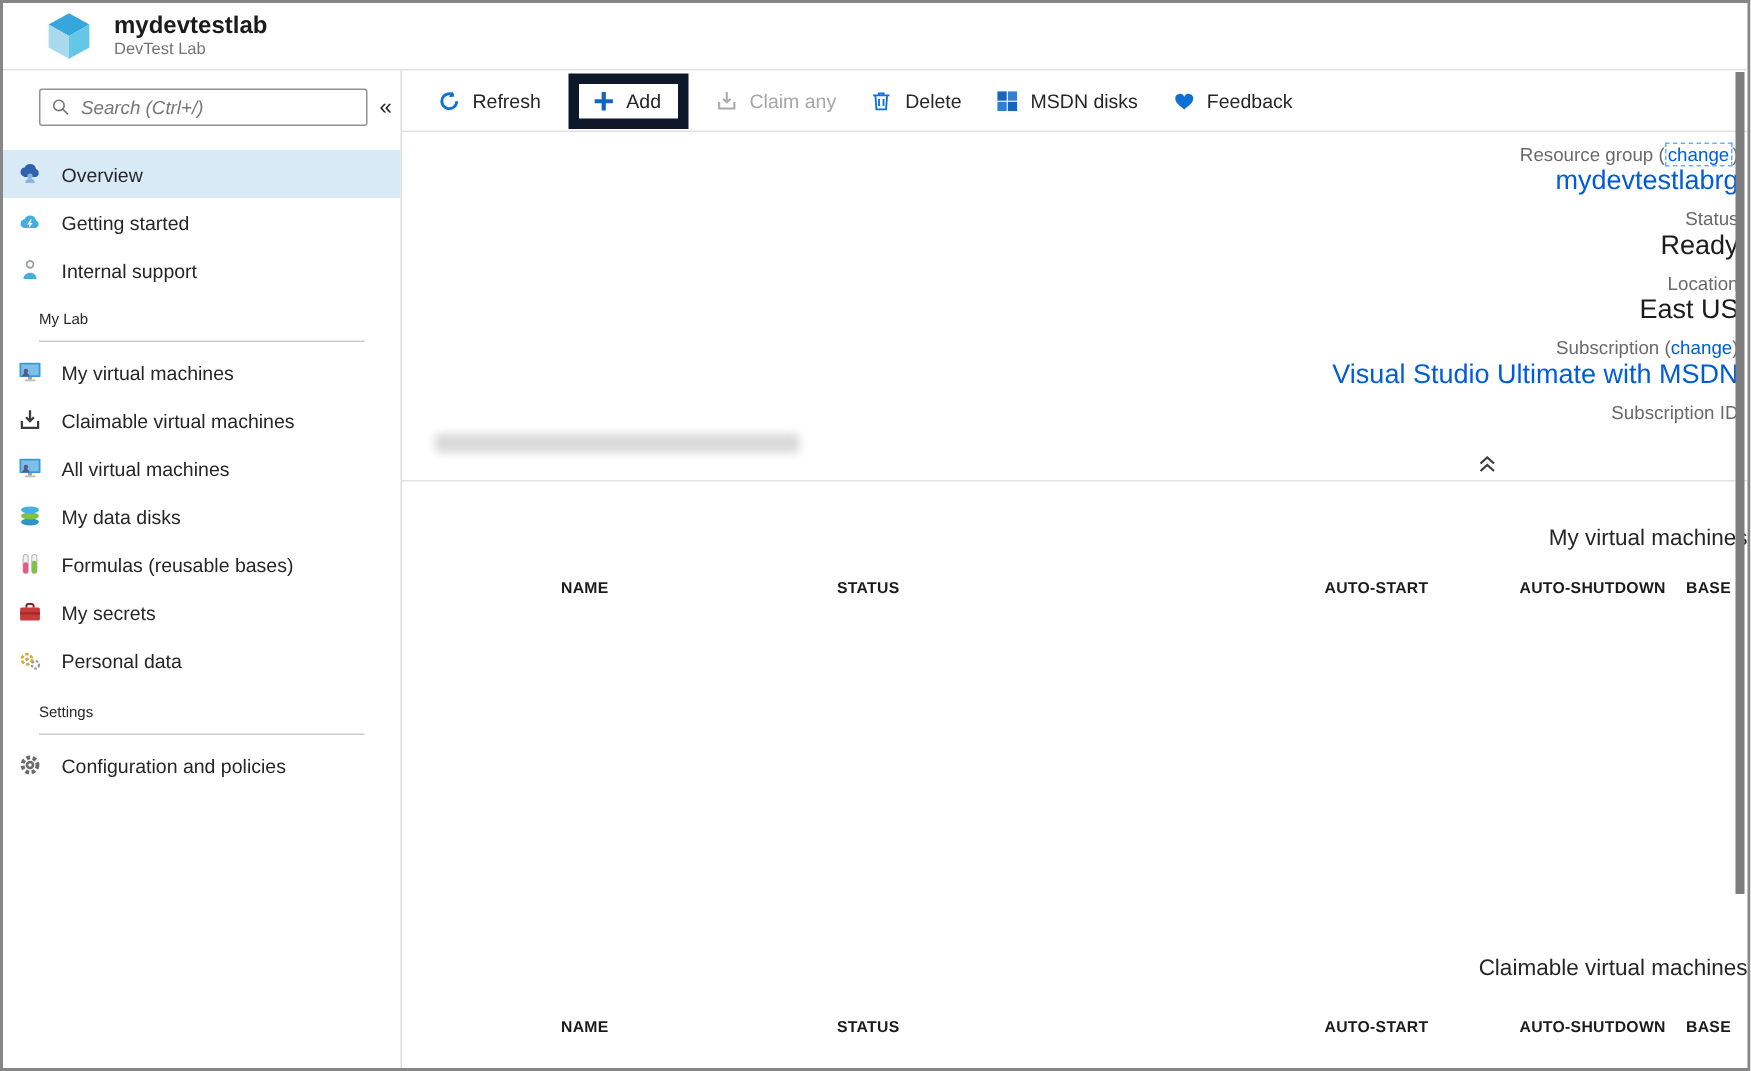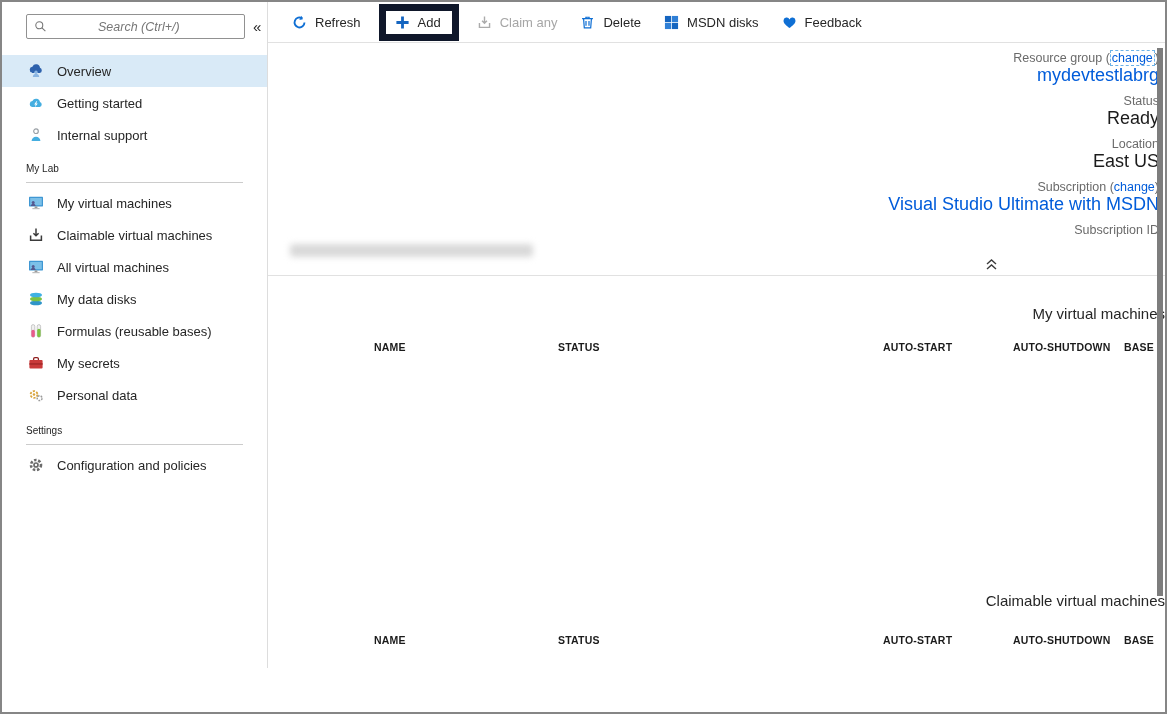--- a/index.html
+++ b/index.html
@@ -13,28 +13,28 @@
   .cube { width:30px; height:32px; margin-right:15px; }
   .title { font-size:16px; font-weight:bold; color:#1b1b1b; line-height:18px; }
   .subtitle { font-size:11px; color:#747474; line-height:13px; }
 
   
   .body { display:flex; height:666px; }
 
   
   .sidebar { width:266px; border-right:1px solid #ddd; padding-top:12px; flex:none; }
   .search-row { display:flex; align-items:center; padding-left:24px; }
-  .searchbox { flex:none; width:219px; height:25px; border:1px solid #919191; border-radius:2px; display:flex; align-items:center; padding:0 7px; background:#fff;gap:44px; }
+  .searchbox { flex:none; width:219px; height:25px; border:1px solid #919191; border-radius:2px; display:flex; align-items:center; padding:0 7px; background:#fff; }
   .searchbox svg { width:13px; height:13px; flex:none; margin-right:7px; }
   .searchbox input { border:none; outline:none; width:100%; font-family:"Liberation Sans",sans-serif; font-size:12.5px; font-style:italic; color:#444; background:transparent; }
   .searchbox input::placeholder { color:#767676; font-style:italic; }
   .collapse-btn { margin-left:8px; font-size:15px; color:#262626; cursor:pointer; line-height:1; }
 
   nav { margin-top:16px; }
-  .nav-item { height:32px; display:flex; align-items:center; padding-left:26px; gap:13px; font-size:13px; color:#262626; cursor:pointer; }
+  .nav-item { height:32px; display:flex; align-items:center; padding-left:10px; gap:13px; font-size:13px; color:#262626; cursor:pointer; }
   .nav-item.selected { background:#d9eaf7; }
   .nav-item svg { width:16px; height:16px; flex:none; }
   .nav-section { margin:14px 24px 4px 24px; padding-bottom:8px; border-bottom:1px solid #ccc; font-size:10px; color:#262626; }
   .nav-section.first { margin-top:12px; }
 
   
   .main { position:relative; flex:1; min-width:0;text-align:right; }
   .toolbar { height:41px; display:flex; align-items:center; padding-left:24px; gap:23px; border-bottom:1px solid #e1e1e1; }
   .tb-item { display:flex; align-items:center; gap:8px; font-size:13px; color:#262626; cursor:pointer; white-space:nowrap; }
   .tb-item svg { width:15px; height:15px; flex:none; }
@@ -62,20 +62,31 @@
   .col { position:absolute; top:0; font-size:10.5px; font-weight:bold; color:#1b1b1b; letter-spacing:0.2px; white-space:nowrap; }
   .col.c0 { left:106px; } .col.c1 { left:290px; } .col.c2 { left:615px; } .col.c3 { left:745px; } .col.c4 { left:856px; }
 
   .scroll-thumb { position:absolute; top:46px; right:2px; width:6px; height:548px; background:#7d7d7d; }
 </style>
 </head>
 <body>
 
 <div class="frame">
 
+  <div class="header">
+    <svg class="cube" viewBox="0 0 36 40">
+      <polygon points="18,1 35,10.5 18,20 1,10.5" fill="#35a7dc"></polygon>
+      <polygon points="1,10.5 18,20 18,39 1,29.5" fill="#a8d9ef"></polygon>
+      <polygon points="35,10.5 18,20 18,39 35,29.5" fill="#66c6e6"></polygon>
+    </svg>
+    <div>
+      <div class="title">mydevtestlab</div>
+      <div class="subtitle">DevTest Lab</div>
+    </div>
+  </div>
 
   <div class="body">
 
     <div class="sidebar">
       <div class="search-row">
         <div class="searchbox">
           <svg viewBox="0 0 16 16">
             <circle cx="6.5" cy="6.5" r="4.3" fill="none" stroke="#767676" stroke-width="1.3"></circle>
             <path d="M9.8 9.8l4.2 4" stroke="#767676" stroke-width="1.3"></path>
           </svg>

